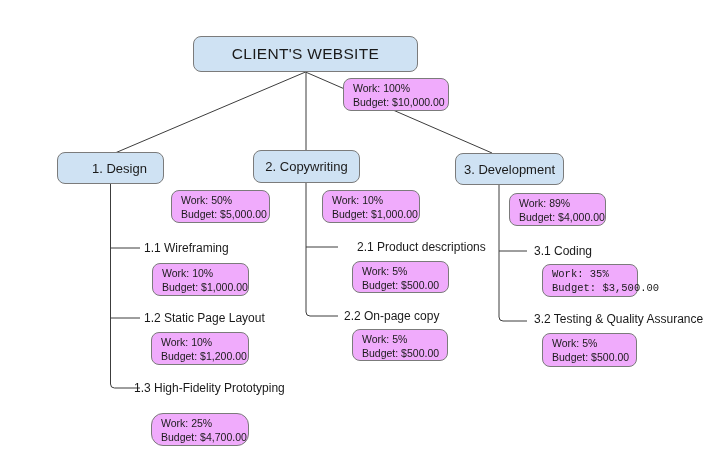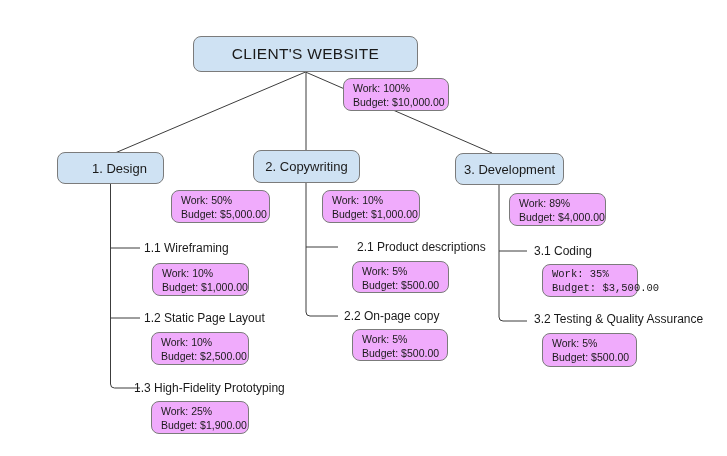--- a/index.html
+++ b/index.html
@@ -93,27 +93,27 @@
 
   <div class="leaf-label" style="left:144px; top:241px;">1.1 Wireframing</div>
   <div class="stat" style="left:152px; top:263px; width:97px; height:33px;">
     <div>Work: 10%</div>
     <div>Budget: $1,000.00</div>
   </div>
 
   <div class="leaf-label" style="left:144px; top:311px;">1.2 Static Page Layout</div>
   <div class="stat" style="left:151px; top:332px; width:98px; height:33px;">
     <div>Work: 10%</div>
-    <div>Budget: $2,500.00</div>
+    <div>Budget: $1,200.00</div>
   </div>
 
   <div class="leaf-label" style="left:134px; top:381px;">1.3 High-Fidelity Prototyping</div>
-  <div class="stat" style="left:151px; top:401px; width:98px; height:33px;">
+  <div class="stat" style="left:151px; top:413px; width:98px; height:33px;border-radius:12px;">
     <div>Work: 25%</div>
-    <div>Budget: $1,900.00</div>
+    <div>Budget: $4,700.00</div>
   </div>
 
   <div class="node" style="left:253px; top:150px; width:107px; height:33px;">
     <span>2. Copywriting</span>
   </div>
   <div class="stat" style="left:322px; top:190px; width:98px; height:33px;">
     <div>Work: 10%</div>
     <div>Budget: $1,000.00</div>
   </div>
 

